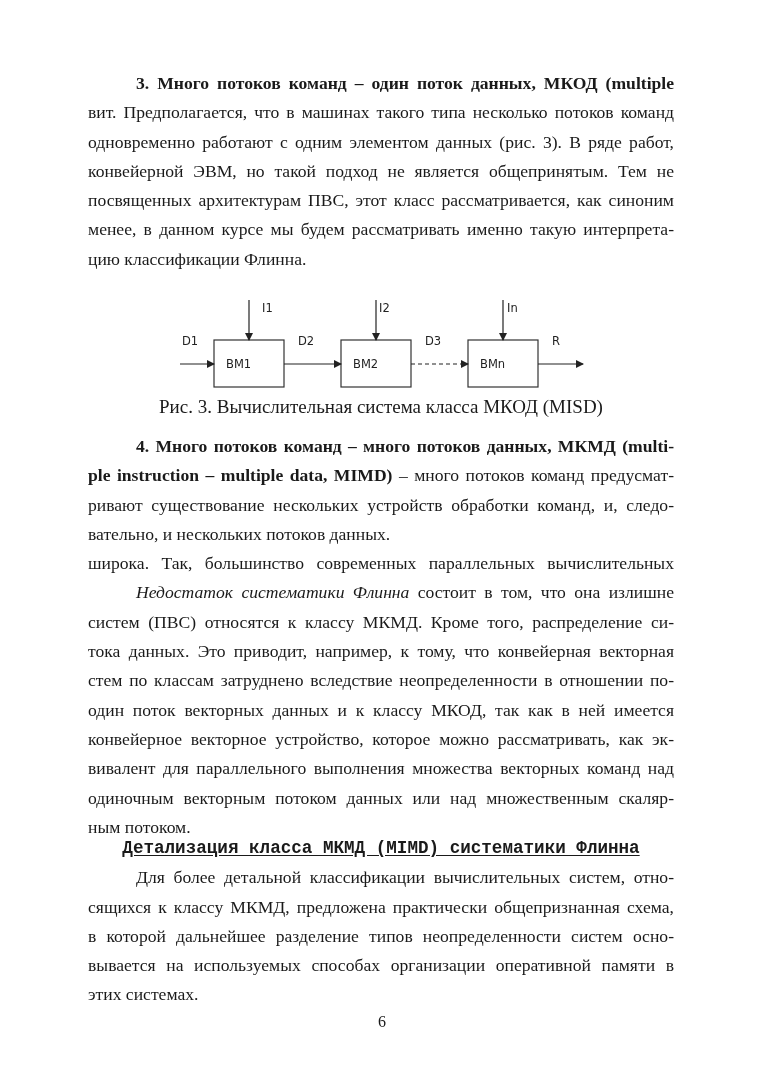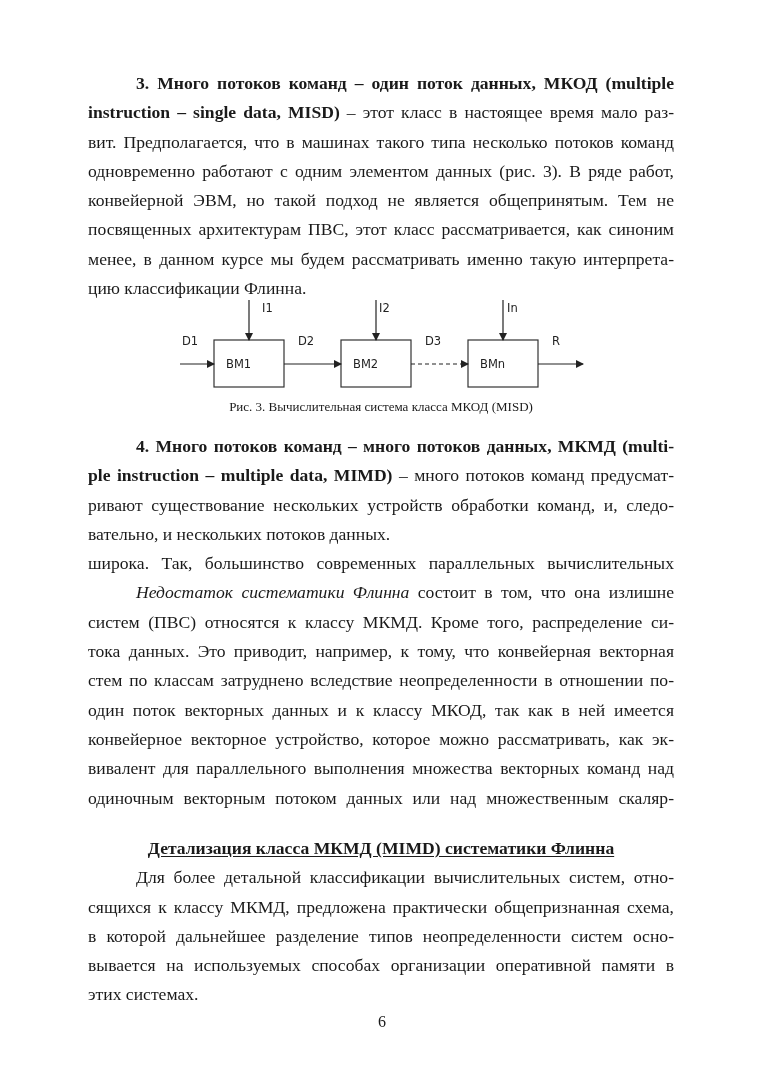--- a/index.html
+++ b/index.html
@@ -4,39 +4,38 @@
 <style>
   html, body { margin: 0; padding: 0; background: #ffffff; }
   body { width: 764px; height: 1080px; position: relative; overflow: hidden;
          font-family: "Liberation Serif", serif; color: #1a1a1a; }
   .page { position: absolute; left: 0; top: 0; width: 764px; height: 1080px; }
   .text-block { position: absolute; left: 88px; width: 586px; font-size: 17.6px; }
   .line { display: block; height: 29.3px; line-height: 29.3px; white-space: nowrap;
           text-align: justify; text-align-last: justify; }
   .line.last { text-align-last: left; }
   .line.indent { padding-left: 48px; }
-  .line.center { text-align: right; text-align-last: center; }
+  .line.center { text-align: right; text-align-last: center; font-family: Liberation Mono, monospace; }
   b { font-weight: bold; }
   i { font-style: italic; }
   .heading { font-weight: bold; text-decoration: underline; text-underline-offset: 2px; }
   .diagram { position: absolute; left: 170px; top: 295px; width: 440px; height: 100px; }
   .diagram svg text { font-family: "DejaVu Sans", sans-serif; font-size: 11.5px; fill: #222; }
   .caption { position: absolute; left: 88px; width: 586px; top: 396px; text-align: center;
-             font-size: 13px; line-height: 22px; }
+             font-size: 19px; line-height: 22px; }
   .page-number { position: absolute; top: 1013px; left: 0; width: 764px; text-align: center;
                  font-size: 16px; }
 </style>
 </head>
 <body>
 
 <div class="page">
 
   <div class="text-block" style="top:69px;">
     <span class="line indent"><b>3. Много потоков команд – один поток данных, МКОД (multiple</b></span>
-    <span class="line"><b>instruction – single data, MISD)</b><span> – этот класс в настоящее время мало раз-</span></span>
     <span class="line">вит. Предполагается, что в машинах такого типа несколько потоков команд</span>
     <span class="line">одновременно работают с одним элементом данных (рис. 3). В ряде работ,</span>
     <span class="line">конвейерной ЭВМ, но такой подход не является общепринятым. Тем не</span>
     <span class="line">посвященных архитектурам ПВС, этот класс рассматривается, как синоним</span>
     <span class="line">менее, в данном курсе мы будем рассматривать именно такую интерпрета-</span>
     <span class="line last">цию классификации Флинна.</span>
   </div>
 
   <div class="diagram">
     <svg width="440" height="100" viewBox="0 0 440 100" xmlns="http://www.w3.org/2000/svg">
@@ -81,20 +80,21 @@
 
     <span class="line">широка. Так, большинство современных параллельных вычислительных</span>
     <span class="line indent"><i>Недостаток систематики Флинна</i><span> состоит в том, что она излишне</span></span>
     <span class="line">систем (ПВС) относятся к классу МКМД. Кроме того, распределение си-</span>
     <span class="line">тока данных. Это приводит, например, к тому, что конвейерная векторная</span>
     <span class="line">стем по классам затруднено вследствие неопределенности в отношении по-</span>
     <span class="line">один поток векторных данных и к классу МКОД, так как в ней имеется</span>
     <span class="line">конвейерное векторное устройство, которое можно рассматривать, как эк-</span>
     <span class="line">вивалент для параллельного выполнения множества векторных команд над</span>
     <span class="line">одиночным векторным потоком данных или над множественным скаляр-</span>
+    <span class="line last">ным потоком.</span>
   </div>
 
   <div class="text-block" style="top:834px;">
     <span class="line center"><span class="heading">Детализация класса МКМД (MIMD) систематики Флинна</span></span>
     <span class="line indent">Для более детальной классификации вычислительных систем, отно-</span>
     <span class="line">сящихся к классу МКМД, предложена практически общепризнанная схема,</span>
     <span class="line">в которой дальнейшее разделение типов неопределенности систем осно-</span>
     <span class="line">вывается на используемых способах организации оперативной памяти в</span>
     <span class="line last">этих системах.</span>
   </div>

